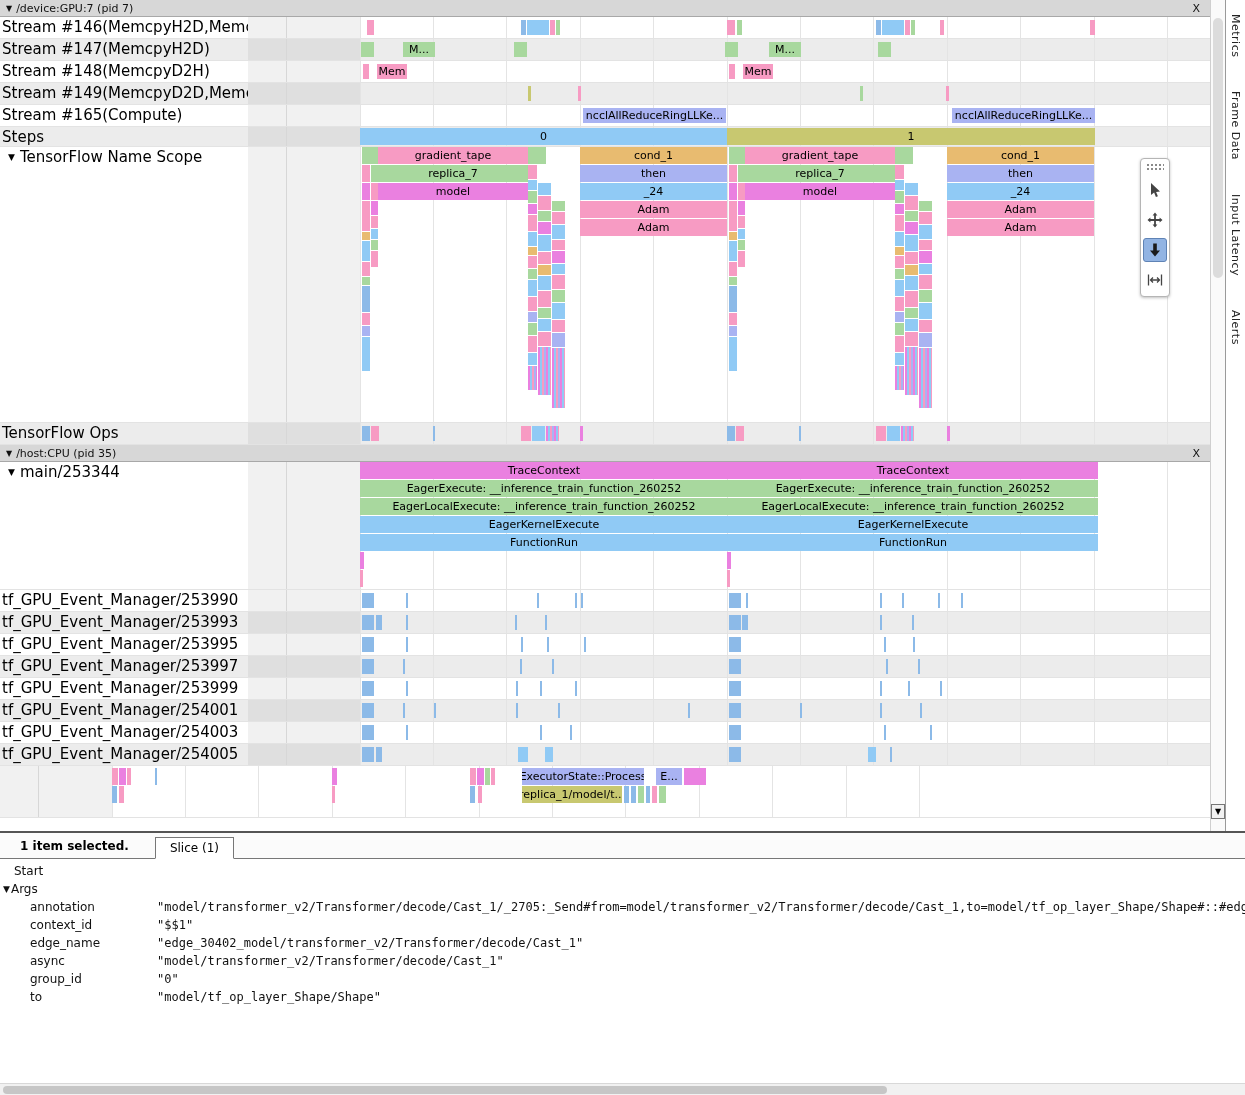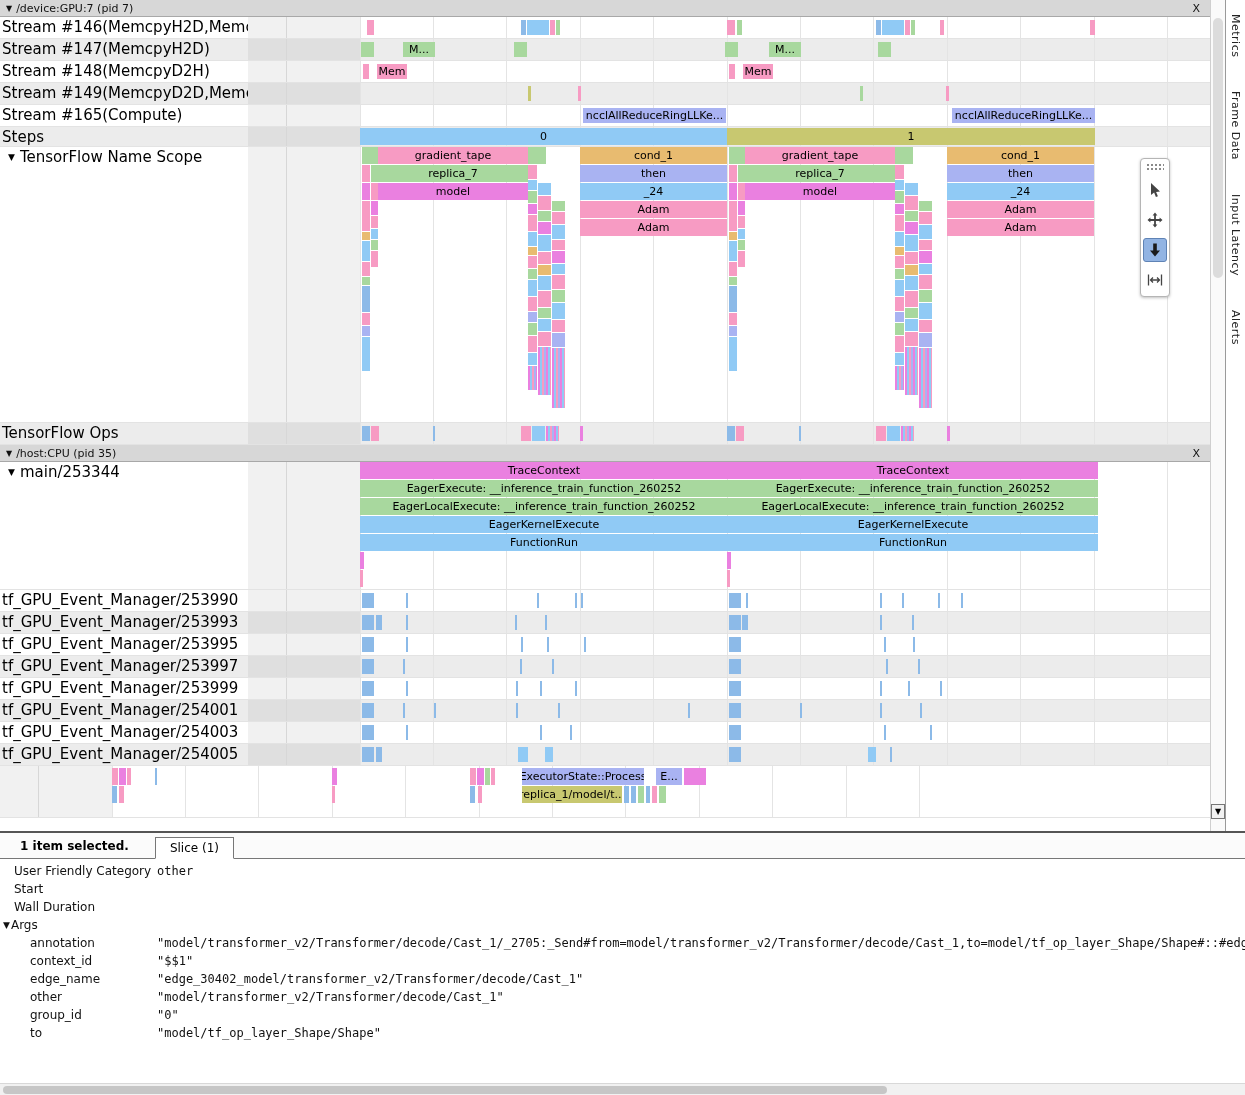--- a/index.html
+++ b/index.html
@@ -762,29 +762,21 @@
       <div class="side-tab">Alerts</div>
     </div>
 
   <div id="details">
     <div id="dtabbar">
       <span id="dstatus">1 item selected.</span>
       <span id="dtab">Slice (1)</span>
     </div>
     <div id="dfields">
         <div class="drow">
-          <div class="dlabel">User Friendly Category</div>
-          <div class="dvalue" style="flex: 0 0 auto;">other</div>
-        </div>
-        <div class="drow">
           <div class="dlabel">Start</div>
-          <div class="dvalue" style="flex: 0 0 auto;"></div>
-        </div>
-        <div class="drow">
-          <div class="dlabel">Wall Duration</div>
           <div class="dvalue" style="flex: 0 0 auto;"></div>
         </div>
       </div>
     <div id="dargs-head">
       <span class="aexp">▼</span>
         <span>Args</span>
     </div>
     <div id="dargs">
         <div class="drow arg">
           <div class="dlabel">annotation</div>
@@ -792,21 +784,21 @@
         </div>
         <div class="drow arg">
           <div class="dlabel">context_id</div>
           <div class="dvalue">"$$1"</div>
         </div>
         <div class="drow arg">
           <div class="dlabel">edge_name</div>
           <div class="dvalue">"edge_30402_model/transformer_v2/Transformer/decode/Cast_1"</div>
         </div>
         <div class="drow arg">
-          <div class="dlabel">other</div>
+          <div class="dlabel">async</div>
           <div class="dvalue">"model/transformer_v2/Transformer/decode/Cast_1"</div>
         </div>
         <div class="drow arg">
           <div class="dlabel">group_id</div>
           <div class="dvalue">"0"</div>
         </div>
         <div class="drow arg">
           <div class="dlabel">to</div>
           <div class="dvalue">"model/tf_op_layer_Shape/Shape"</div>
         </div>

